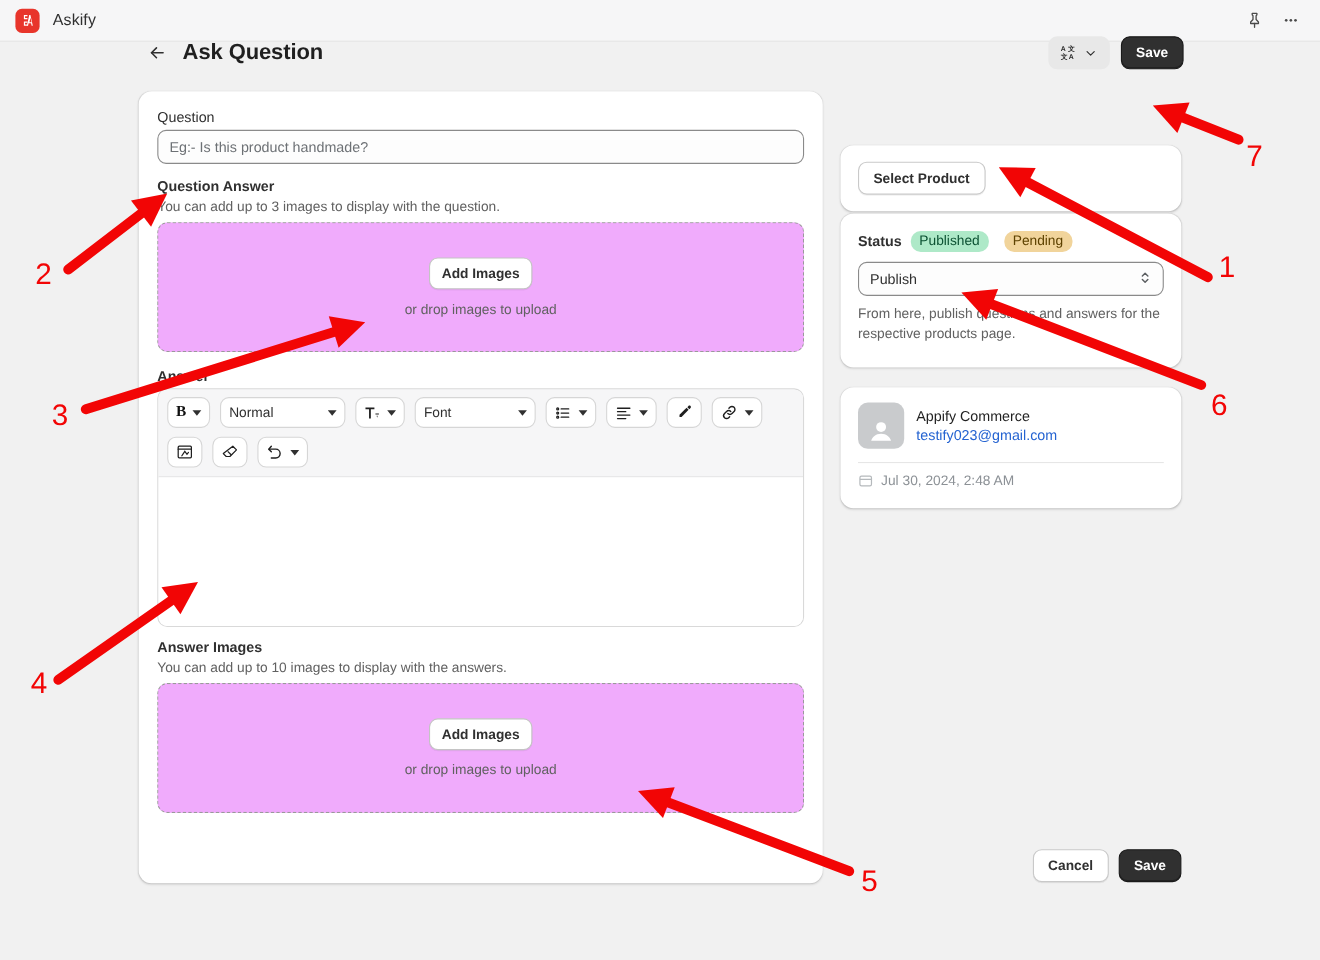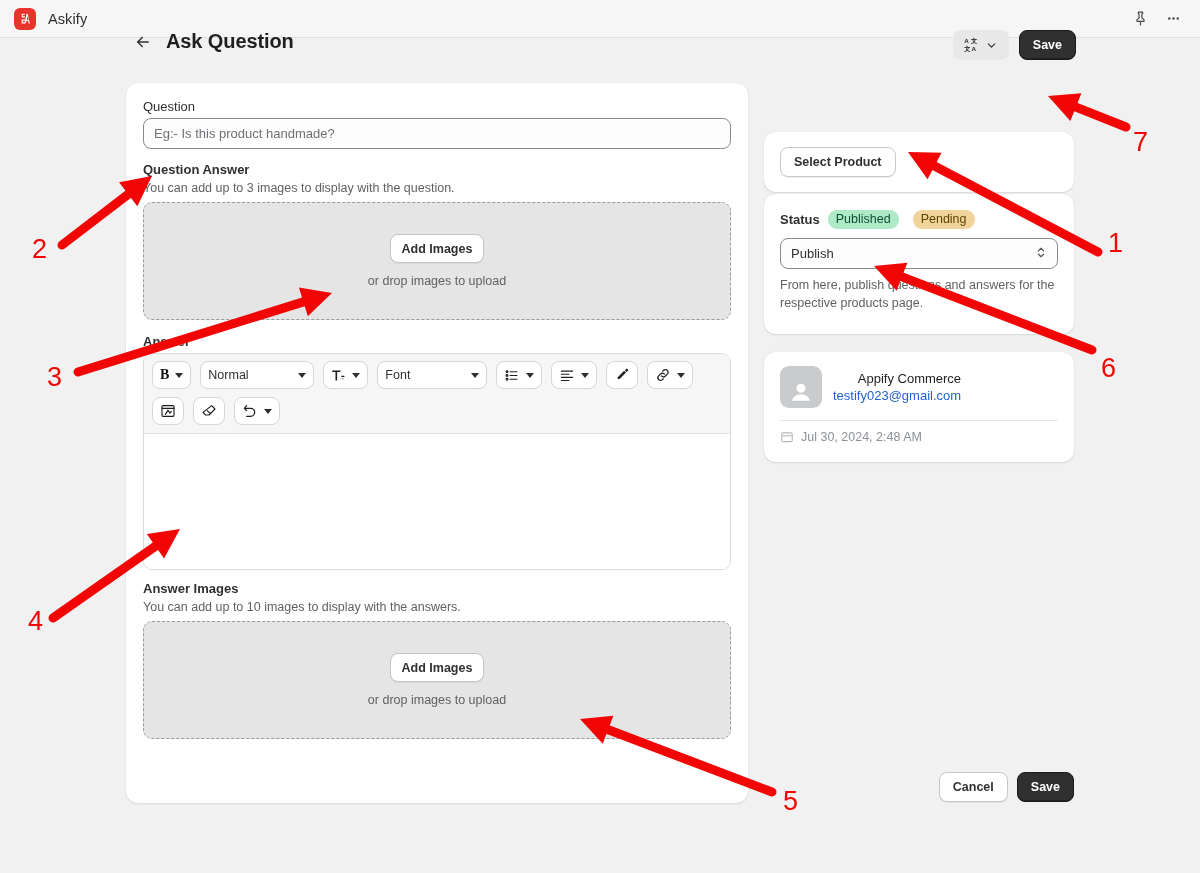--- a/index.html
+++ b/index.html
@@ -37,21 +37,21 @@
 
   
   .canvas {
     position: absolute; left: 0; top: 38px; width: 1200px; height: 835px;
     background: #f1f1f1;
   }
 
   
   .page-header {
     position: absolute; left: 126px; top: 30px; width: 950px; height: 36px;
-    display: flex; align-items: flex-start;
+    display: flex; align-items: center;
   }
   .back-arrow {
     width: 24px; height: 24px; display: flex; align-items: center; justify-content: center;
     color: #303030; font-size: 19px; cursor: pointer; margin-left: 5px;
   }
   .page-title {
     margin-left: 11px; font-size: 20px; font-weight: bold; color: #1f1f1f;
     letter-spacing: -.1px;
   }
   .header-actions { margin-left: auto; display: flex; align-items: center; gap: 10px; }
@@ -92,21 +92,21 @@
   .text-input {
     width: 100%; height: 31px; border-radius: 8px;
     border: 1px solid #8a8a8a; background: #fdfdfd;
     padding: 0 10px; font-size: 13px; color: #303030;
     font-family: inherit; outline: none;
   }
   .text-input::placeholder { color: #6d7175; }
 
   .dropzone {
     border: 1px dashed #9a9a9a; border-radius: 9px;
-    height: 118px; background: #e5e5e5;
+    height: 118px; background: #f0abfc;
     display: flex; flex-direction: column; align-items: center; justify-content: center;
     gap: 11px;
   }
   .dz-btn {
     background: #fff; border: 1px solid #c4c4c4; border-radius: 8px;
     height: 29px; padding: 0 11px; font-size: 12.5px; font-weight: bold;
     color: #303030; cursor: pointer; font-family: inherit;
     box-shadow: 0 1px 0 rgba(0,0,0,.05);
   }
   .dz-hint { font-size: 12.5px; color: #616161; }
@@ -158,21 +158,21 @@
   .badge.pending { background: #f1d49b; color: #5e4200; margin-left: 6px; }
   .select {
     width: 100%; height: 31px; border-radius: 8px; border: 1px solid #8a8a8a;
     background: #fdfdfd; display: flex; align-items: center;
     padding: 0 10px; font-size: 13px; color: #303030; cursor: pointer;
   }
   .select .sv { flex: 1; }
   .stepper { color: #5c5f62; font-size: 12px; line-height: 1; }
   .side-help { font-size: 12.5px; color: #616161; margin-top: 8px; line-height: 1.42; }
 
-  .author-row { display: flex; align-items: center; gap: 11px; text-align: right; }
+  .author-row { display: flex; align-items: center; gap: 11px; }
   .avatar {
     width: 42px; height: 42px; border-radius: 9px; background: #c9cbcd;
     display: flex; align-items: flex-end; justify-content: center; overflow: hidden; flex: none;
   }
   .author-name { font-size: 13px; color: #1f1f1f; margin-bottom: 2px; }
   .author-mail { font-size: 13px; color: #2463d1; cursor: pointer; }
   .divider { height: 1px; background: #e6e6e6; margin: 12px 0 0 0; }
   .date-row { display: flex; align-items: flex-end; gap: 7px; padding-top: 9px; }
   .date-text { font-size: 12.5px; color: #8c9196; }
 

